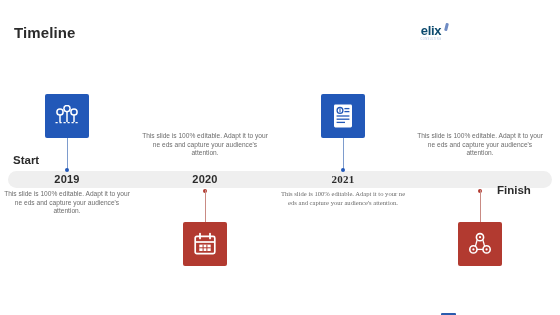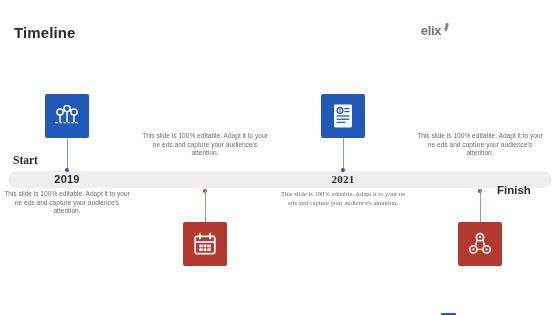--- a/index.html
+++ b/index.html
@@ -38,21 +38,21 @@
     position: absolute;
     right: 10px;
     top: 8px;
     width: 46px;
     height: 24px;
     text-align: center;
   }
   .brand-logo .brand-word {
     font-size: 13px;
     font-weight: bold;
-    color: #737373;
+    color: #0c4a6e;
     letter-spacing: -0.3px;
     line-height: 13px;
     display: block;
   }
   .brand-logo .brand-tag {
     font-size: 2.6px;
     color: #b9c6e0;
     letter-spacing: 0.4px;
     display: block;
     margin-top: 1px;
@@ -78,21 +78,21 @@
     background: #efefef;
     border-radius: 9px;
   }
 
   .edge-label {
     position: absolute;
     font-size: 11.5px;
     font-weight: bold;
     color: #2b2b2b;
   }
-  .edge-label.start { left: 13px; top: 138px; font-family: Liberation Serif, serif; }
+  .edge-label.start { left: 13px; top: 138px; }
   .edge-label.finish { left: 497px; top: 168px; text-align: right; }
 
   
   .milestone {
     position: absolute;
     top: 0;
     width: 140px;
     height: 315px;
   }
 
@@ -205,20 +205,21 @@
       </svg>
     </div>
     <div class="connector blue up"></div>
     <div class="dot blue up"></div>
     <div class="year">2019</div>
     <div class="body-text below">This slide is 100% editable. Adapt it to your ne eds and capture your audience's attention.</div>
   </div>
 
   <div class="milestone" style="left: 135px;">
     <div class="body-text above">This slide is 100% editable. Adapt it to your ne eds and capture your audience's attention.</div>
+    <div class="year">2020</div>
     <div class="dot red down"></div>
     <div class="connector red down"></div>
     <div class="icon-box red down">
       <svg width="24" height="24" viewBox="0 0 24 24">
         <rect x="2.2" y="4.4" width="19.6" height="17.2" rx="1.6" fill="none" stroke="#ffffff" stroke-width="1.7"></rect>
         <line x1="2.2" y1="10" x2="21.8" y2="10" stroke="#ffffff" stroke-width="1.7"></line>
         <line x1="7" y1="1.6" x2="7" y2="6.4" stroke="#ffffff" stroke-width="1.8" stroke-linecap="round"></line>
         <line x1="17" y1="1.6" x2="17" y2="6.4" stroke="#ffffff" stroke-width="1.8" stroke-linecap="round"></line>
         <rect x="6.3" y="12.6" width="11.4" height="6.4" fill="#ffffff"></rect>
         <line x1="10.1" y1="12.6" x2="10.1" y2="19" stroke="#b23a30" stroke-width="1"></line>

